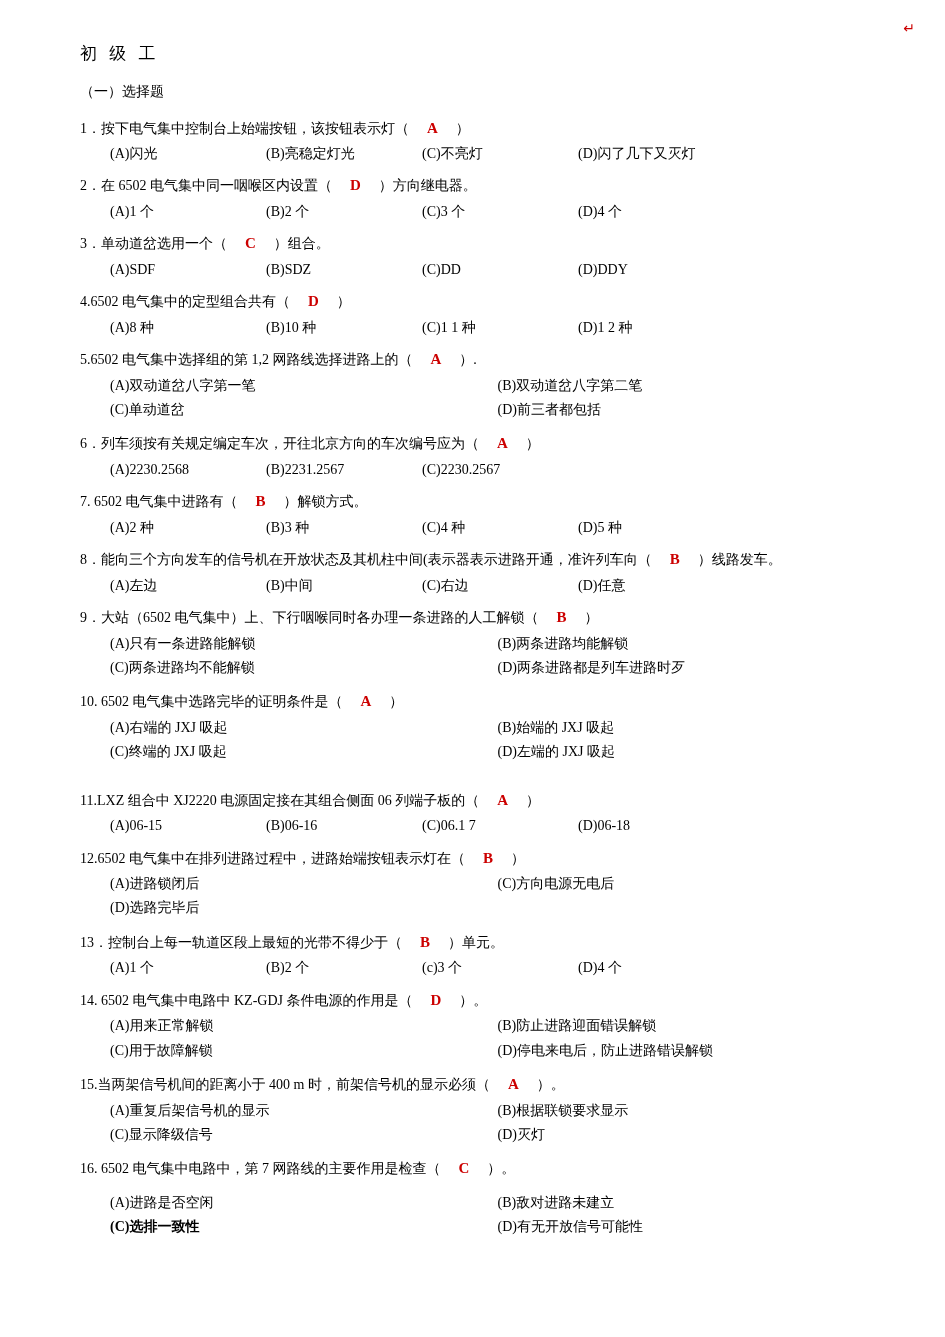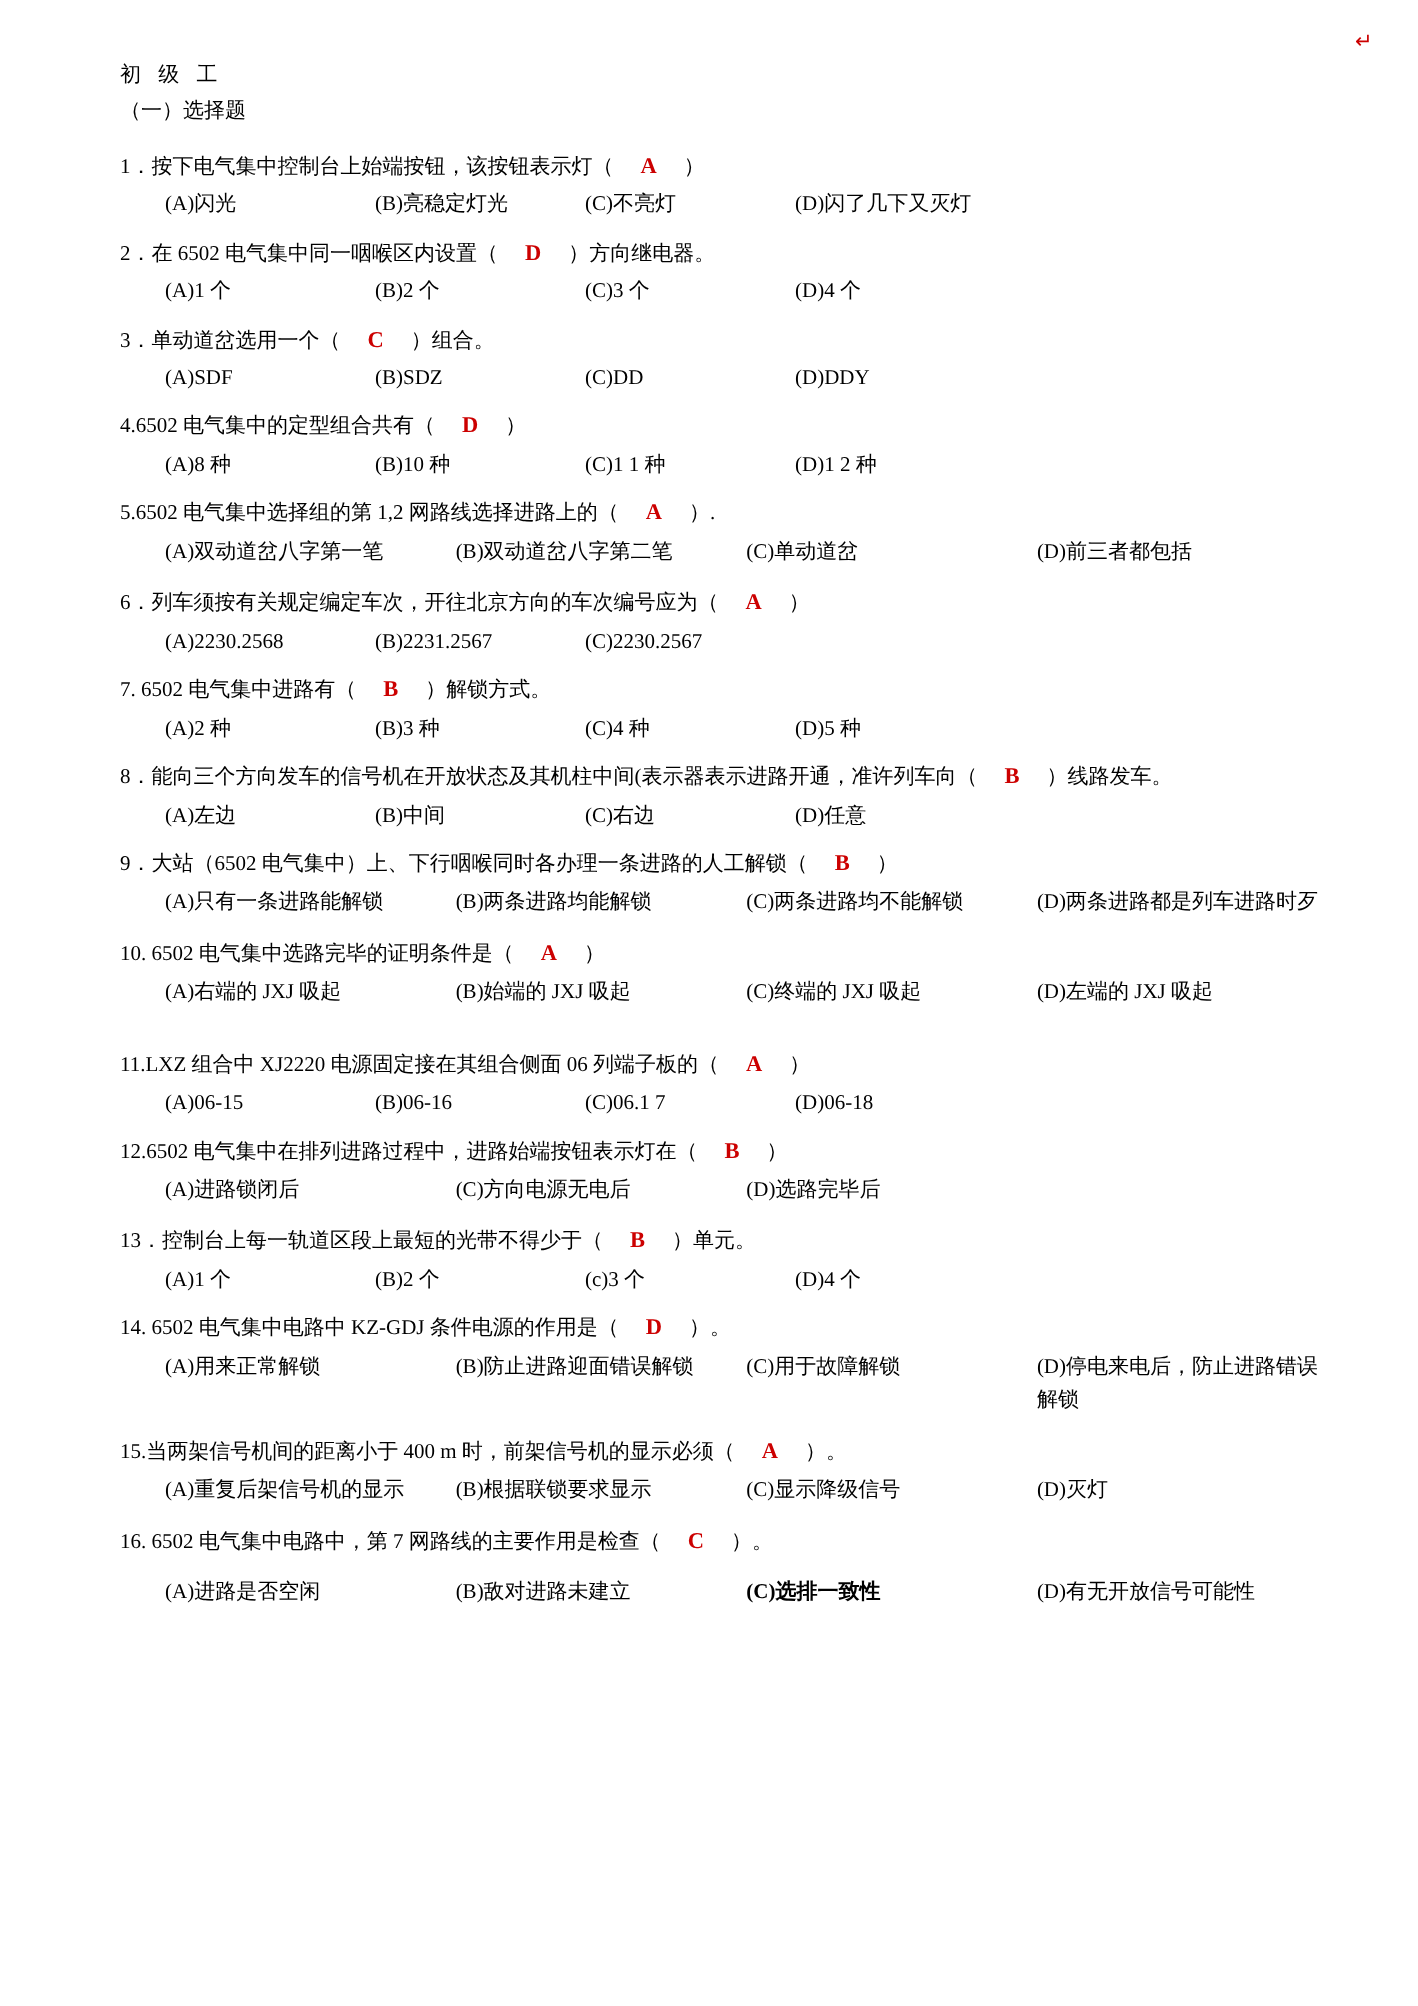--- a/index.html
+++ b/index.html
@@ -21,23 +21,23 @@
       position: absolute;
       top: 18px;
       right: 30px;
       font-size: 14px;
       color: #cc0000;
     }
     .header-section {
       margin-bottom: 10px;
     }
     .title-line {
-      font-size: 14px;
+      font-size: 17px;
       letter-spacing: 4px;
-      margin-bottom: 2px;
+      margin-bottom: 14px;
     }
     .subtitle-line {
       font-size: 14px;
       margin-bottom: 12px;
     }
     .question-block {
       margin-bottom: 8px;
     }
     .question-line {
       display: flex;
@@ -53,29 +53,29 @@
       color: #cc0000;
       font-weight: bold;
       font-size: 15px;
       margin: 0 4px;
     }
     .options-line {
       display: flex;
       flex-wrap: wrap;
       padding-left: 30px;
       margin-bottom: 4px;
-      gap: 0px;
+      gap: 16px;
     }
     .option-item {
       margin-right: 20px;
       min-width: 120px;
     }
     .options-line-2col {
       display: grid;
-      grid-template-columns: 1fr 1fr 1fr 1fr;
+      grid-template-columns: 1fr 1fr;
       padding-left: 30px;
       margin-bottom: 4px;
     }
     .paren-answer {
       display: inline;
     }
   </style>
 </head>
 <body>
 

